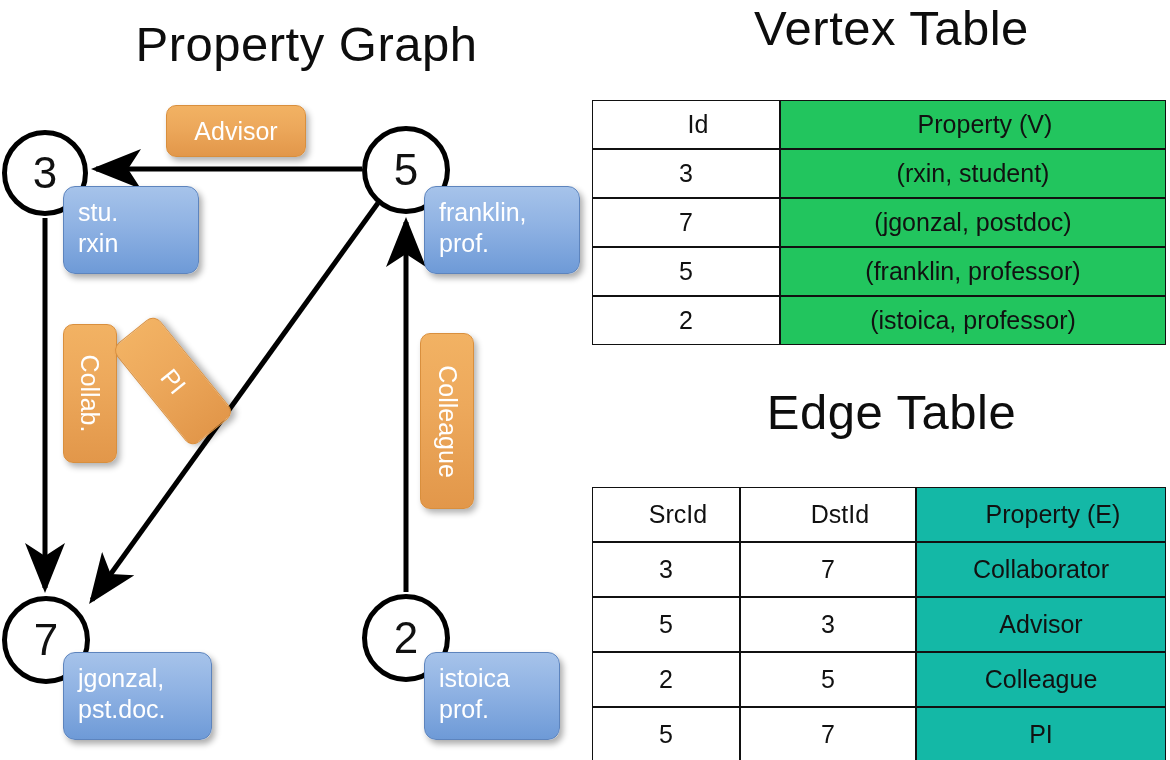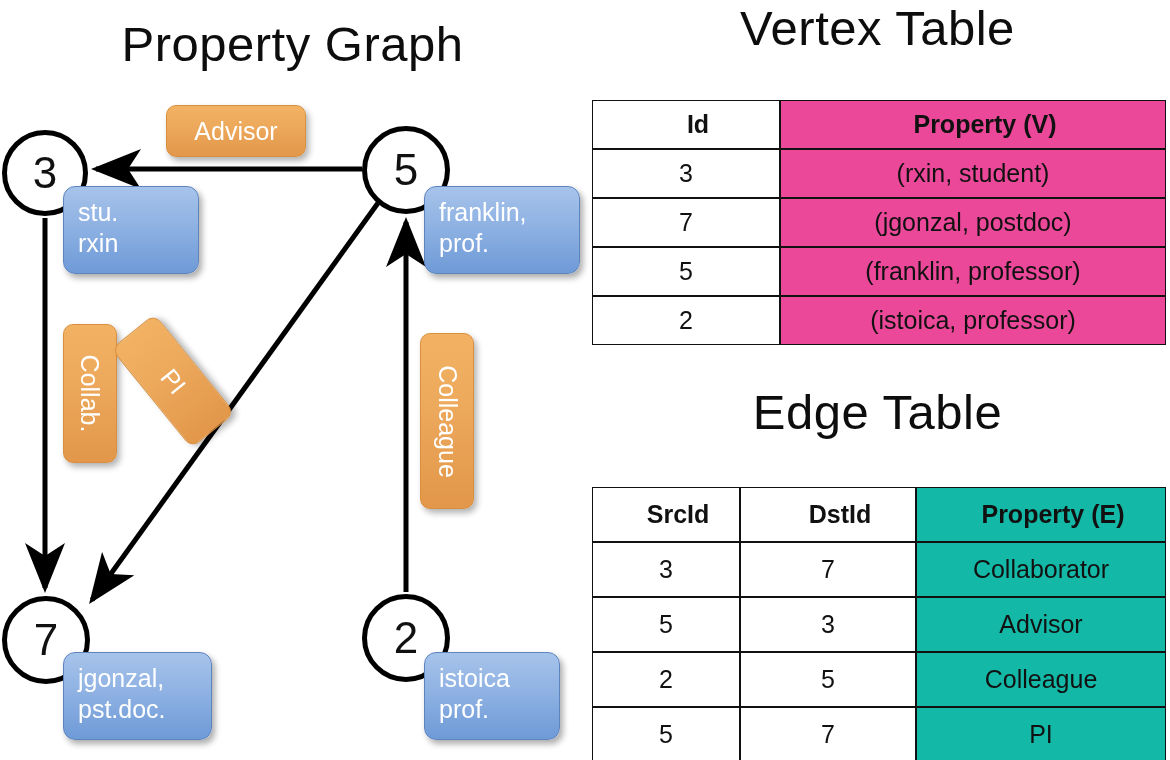--- a/index.html
+++ b/index.html
@@ -7,20 +7,21 @@
        font-family:"Liberation Sans", sans-serif;color:#111;}
 
   .canvas{position:absolute;left:0;top:0;width:1170px;height:760px;}
 
   
   .big-title{
     position:absolute;text-align:center;
     font-family:"Liberation Sans", sans-serif;
     font-weight:300;font-size:49px;letter-spacing:.5px;color:#0d0d0d;
     white-space:nowrap;
+    padding-left:14px;
   }
   #title-property-graph{left:0;top:16px;width:585px;}
   #title-vertex-table{left:585px;top:0;width:585px;}
   #title-edge-table{left:585px;top:384px;width:585px;}
 
   
   #graph-svg{position:absolute;left:0;top:0;width:585px;height:760px;}
 
   .node-circle{
     position:absolute;border:5px solid #000;border-radius:50%;
@@ -76,27 +77,27 @@
     position:absolute;border-collapse:separate;border-spacing:0;
     table-layout:fixed;
   }
   table.tbl td{
     border:1.6px solid #111;
     text-align:center;vertical-align:middle;
     font-size:25px;font-weight:300;color:#111;
     background:#ffffff;
     padding:0;
   }
-  table.tbl td.hdr{font-weight:700;padding-left:24px;}
+  table.tbl td.hdr{font-weight:400;padding-left:24px;}
 
   #vertex-table{left:592px;top:100px;width:574px;}
   #vertex-table col.c1{width:188px;}
   #vertex-table col.c2{width:386px;}
   #vertex-table td{height:47px;}
-  #vertex-table td.prop{background:#ec4899;}
+  #vertex-table td.prop{background:#22c55e;}
 
   #edge-table{left:592px;top:487px;width:574px;}
   #edge-table col.e1{width:148px;}
   #edge-table col.e2{width:176px;}
   #edge-table col.e3{width:250px;}
   #edge-table td{height:53px;}
   #edge-table td.prop{background:#14b8a6;}
 </style>
 </head>
 <body>

